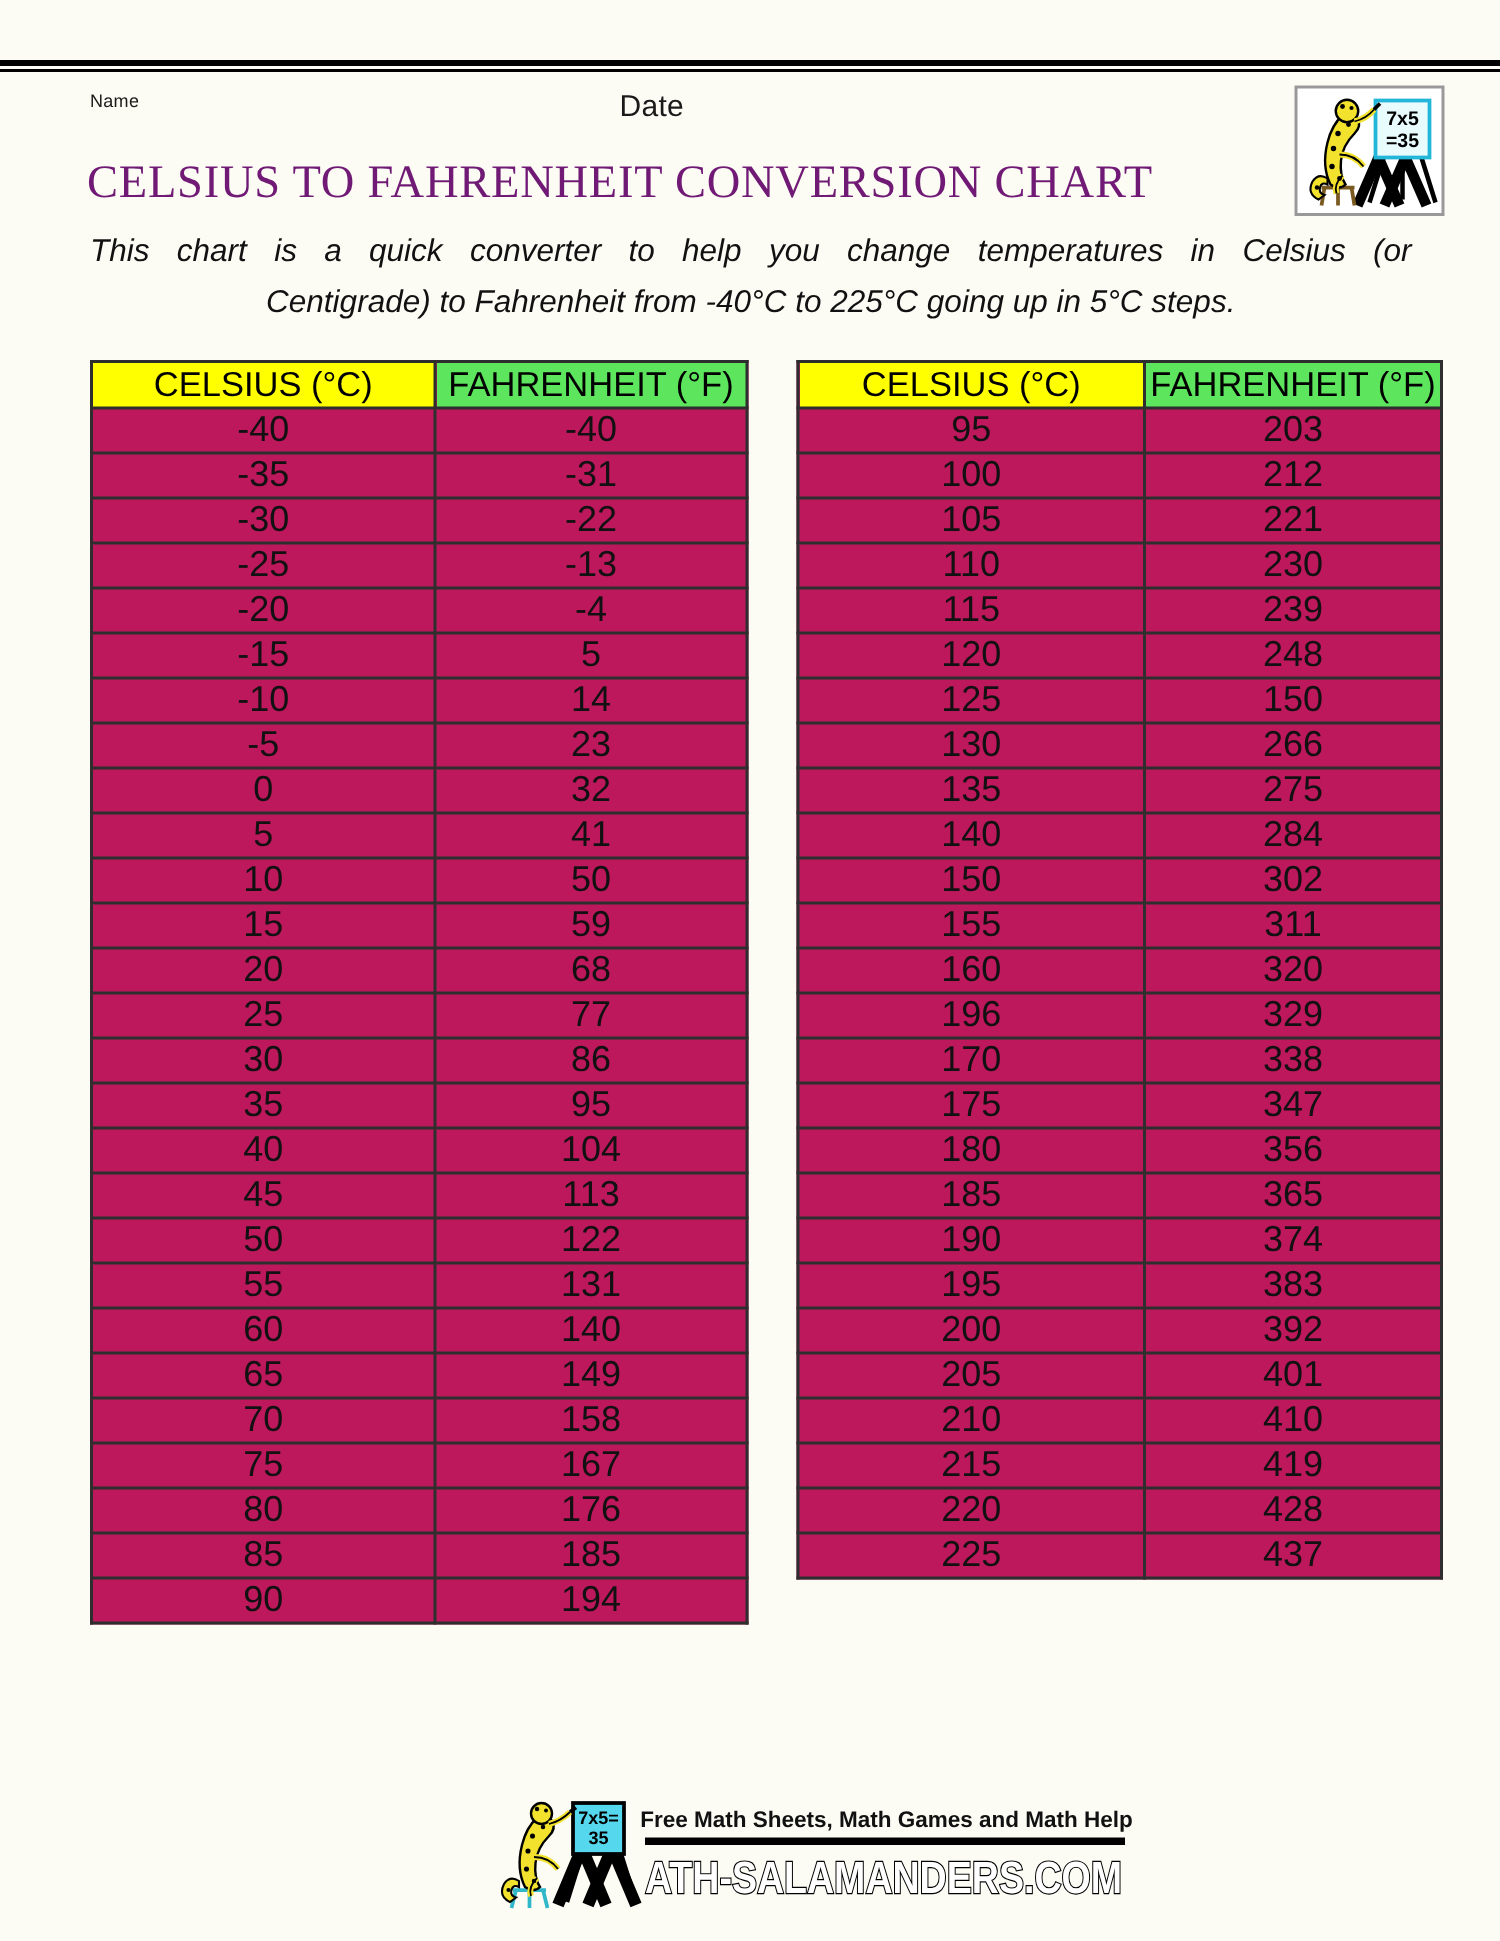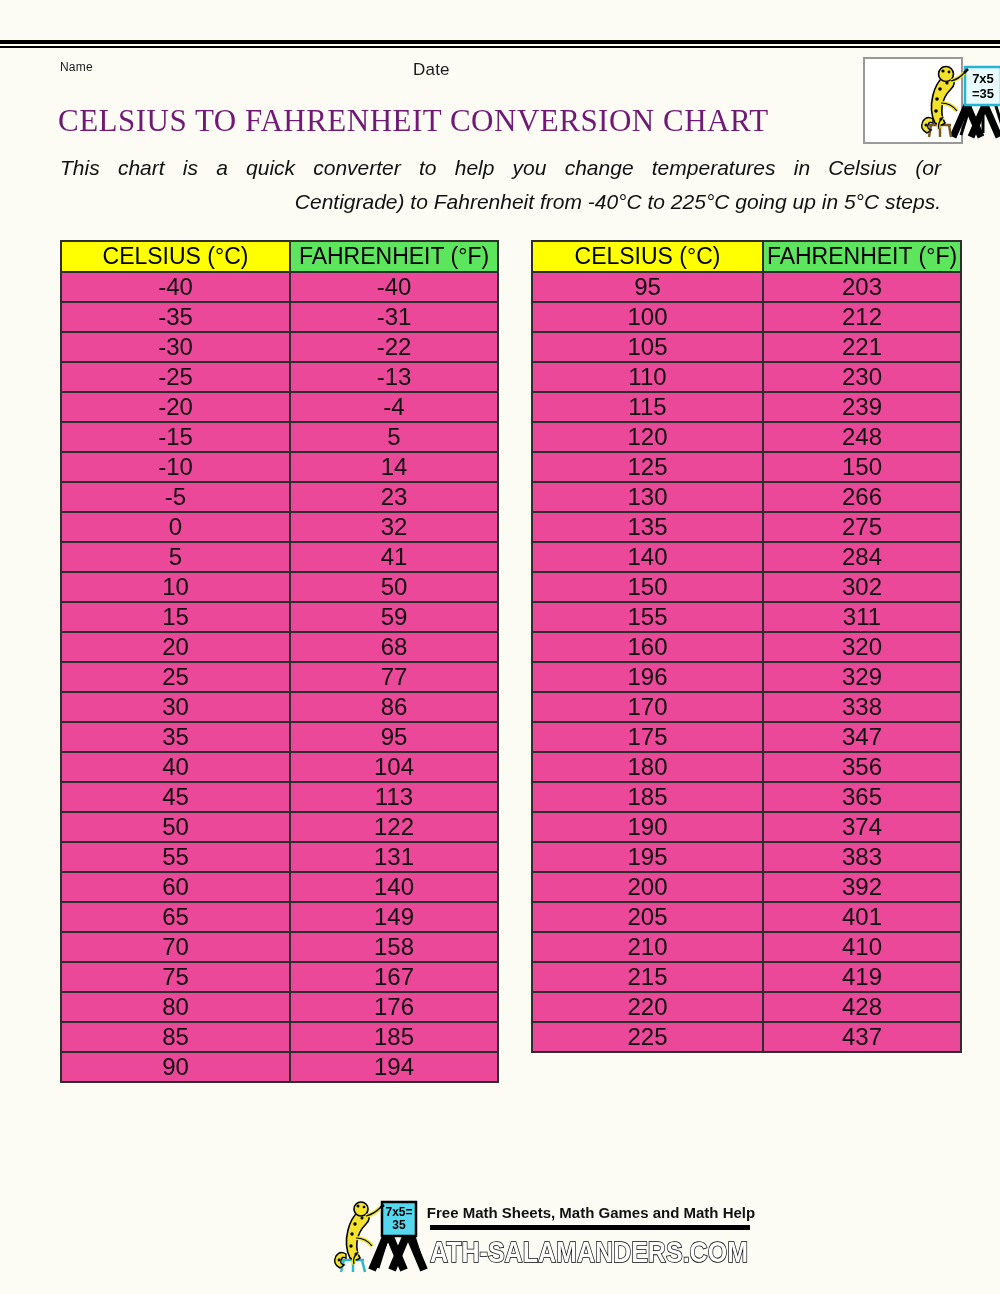--- a/index.html
+++ b/index.html
@@ -20,30 +20,29 @@
   }
   .name-label {
     position: absolute;
     left: 60px; top: 60px;
     font-size: 12px; font-weight: 500;
     letter-spacing: 0.2px;
   }
   .date-label {
     position: absolute;
     left: 413px; top: 60px;
-    font-size: 17px; font-weight: 500;
+    font-size: 20px; font-weight: 500;
     letter-spacing: 0.2px;
   }
   .corner-logo {
     position: absolute;
     left: 863px; top: 57px;
     width: 100px; height: 87px;
     background: #ffffff;
     border: 2px solid #999;
-    padding-left: 48px;
   }
   .page-title {
     position: absolute;
     left: 58px; top: 103px;
     font-family: "Liberation Serif", serif;
     font-weight: 400;
     font-size: 31px;
     letter-spacing: 0.5px;
     color: #3e6fa8;
     white-space: nowrap;
@@ -51,27 +50,27 @@
   .description {
     position: absolute;
     left: 60px; top: 151px;
     width: 881px;
     font-size: 21px;
     line-height: 34px;
     color: #111;
     font-style: italic;
   }
   .description .line1 { text-align: justify; text-align-last: justify; }
-  .description .line2 { text-align: right; }
+  .description .line2 { text-align: center; }
 
   .conv-table {
     position: absolute;
     border-collapse: collapse;
     table-layout: fixed;
-    background: #ec4899;
+    background: #be185d;
   }
   .conv-table.left  { left: 60px;  top: 240px; width: 437px; }
   .conv-table.right { left: 531px; top: 240px; width: 429px; }
   .conv-table th, .conv-table td {
     border: 2px solid #2e2e2e;
     text-align: center;
     vertical-align: middle;
     overflow: hidden;
   }
   .conv-table th {

